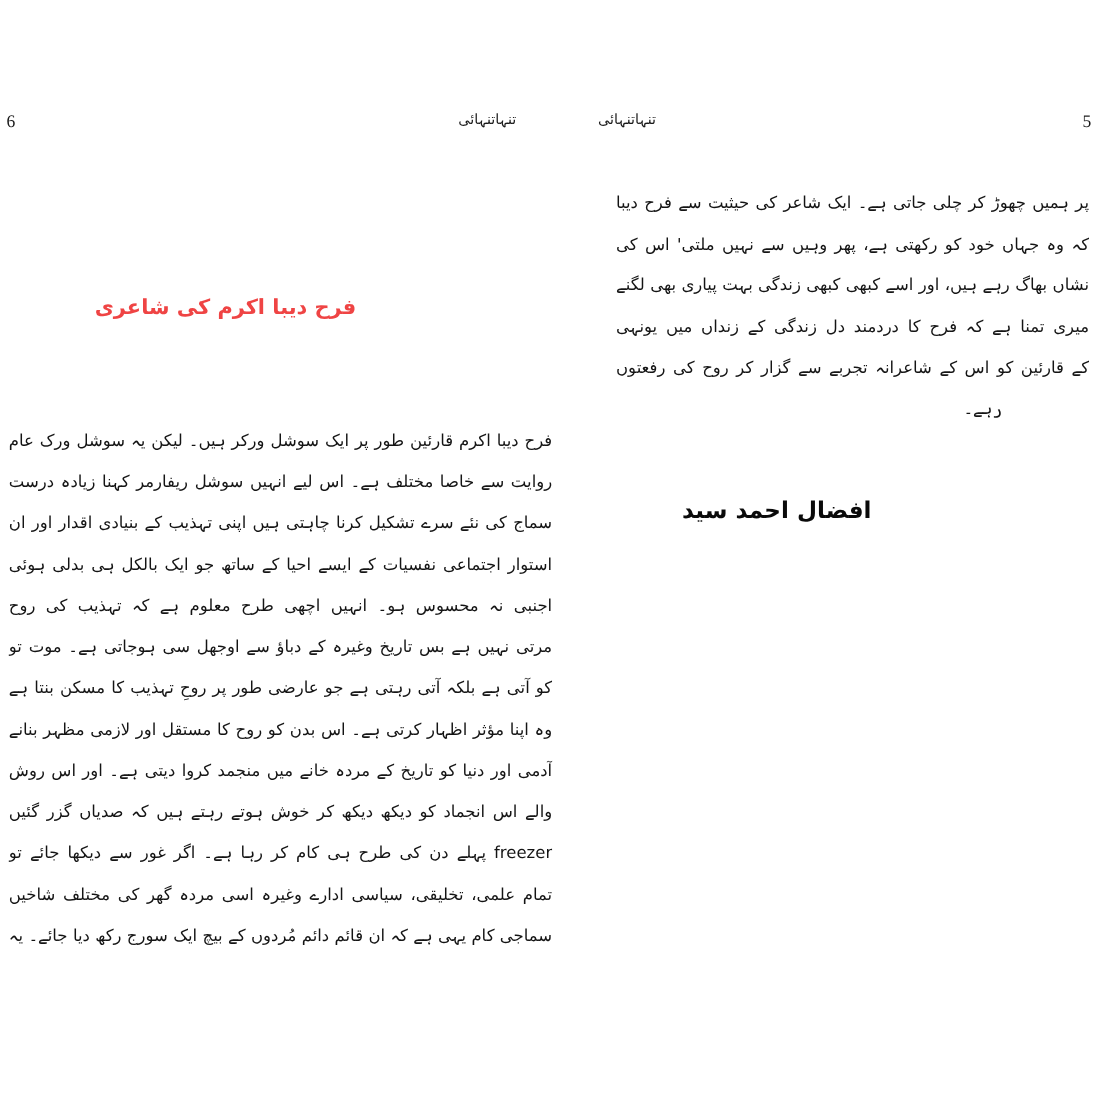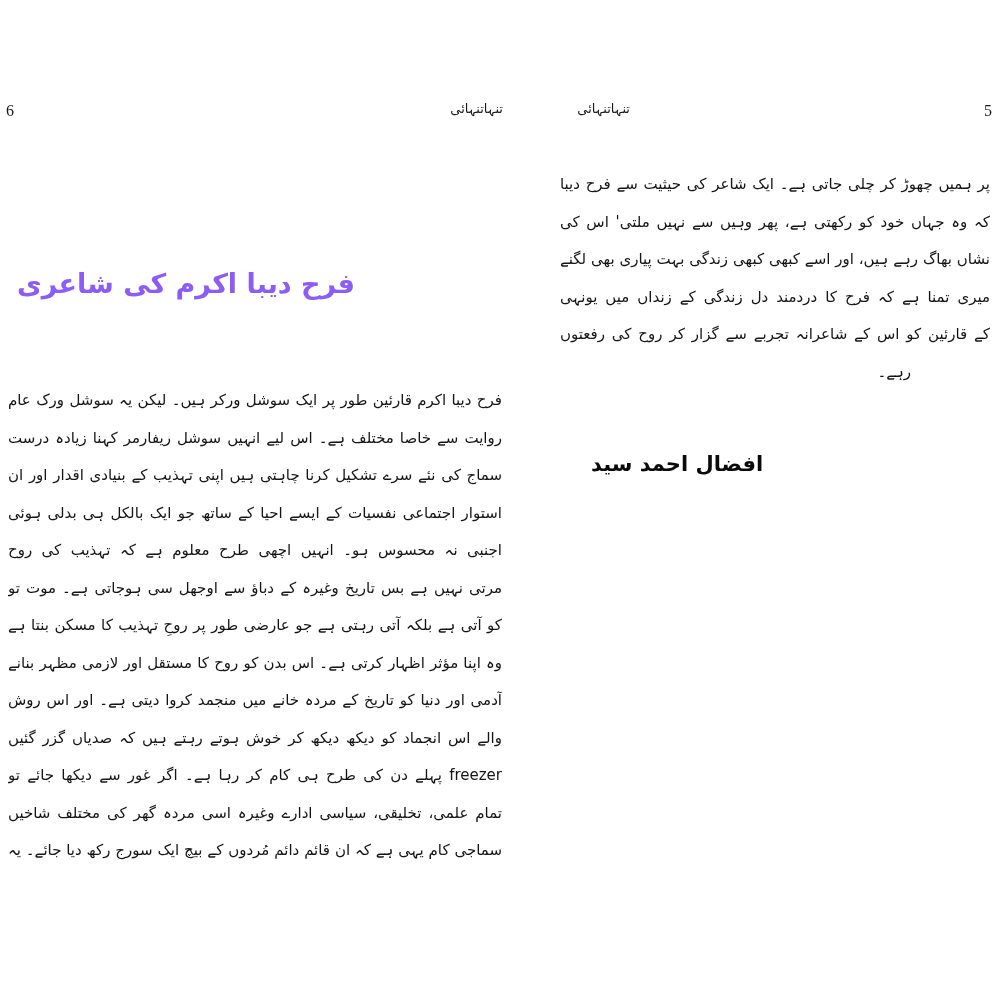--- a/index.html
+++ b/index.html
@@ -7,43 +7,44 @@
     width:1000px;height:1000px;background:#ffffff;position:relative;
     font-family:"DejaVu Sans",sans-serif;color:#111111;overflow:hidden;
   }
   .page-number{
     position:absolute;top:102px;font-family:"Liberation Serif","DejaVu Serif",serif;
     font-size:16px;color:#1a1a1a;
   }
   .page-number.left{left:6px;}
   .page-number.right{right:8px;text-align:right;}
   .running-head{
-    position:absolute;top:101px;width:120px;text-align:right;
+    position:absolute;top:101px;width:120px;text-align:center;
     direction:rtl;font-size:13px;color:#1a1a1a;
   }
   .running-head.left{left:383px;}
   .running-head.right{left:510px;}
   .chapter-title{
     position:absolute;top:268px;left:55px;width:300px;text-align:center;
-    direction:rtl;font-size:27px;font-weight:bold;white-space:nowrap;color:#8b5cf6;
+    direction:rtl;font-size:19px;font-weight:bold;white-space:nowrap;color:#ef4444;
   }
   .body-block{position:absolute;direction:rtl;}
   .body-block .line{
     direction:rtl;text-align:justify;text-align-last:justify;
     height:37.5px;line-height:37.5px;font-size:15px;overflow:hidden;
     color:#141414;
   }
   .rp-body{left:560px;top:166px;width:430px;}
   .lp-body{left:8px;top:382px;width:494px;}
   .rp-body .line:last-child{
     text-align:left;text-align-last:right;padding-right:79px;
     box-sizing:border-box;
+    font-family:Liberation Serif, serif;
   }
   .author-signature{
-    position:absolute;left:591px;top:452px;direction:rtl;
+    position:absolute;left:620px;top:452px;direction:rtl;
     font-size:21px;font-weight:bold;white-space:nowrap;color:#0a0a0a;
   }
 </style>
 </head>
 <body>
 
 <div class="page-number right">5</div>
 
 <div class="running-head right">تنہاتنہائی</div>
 

